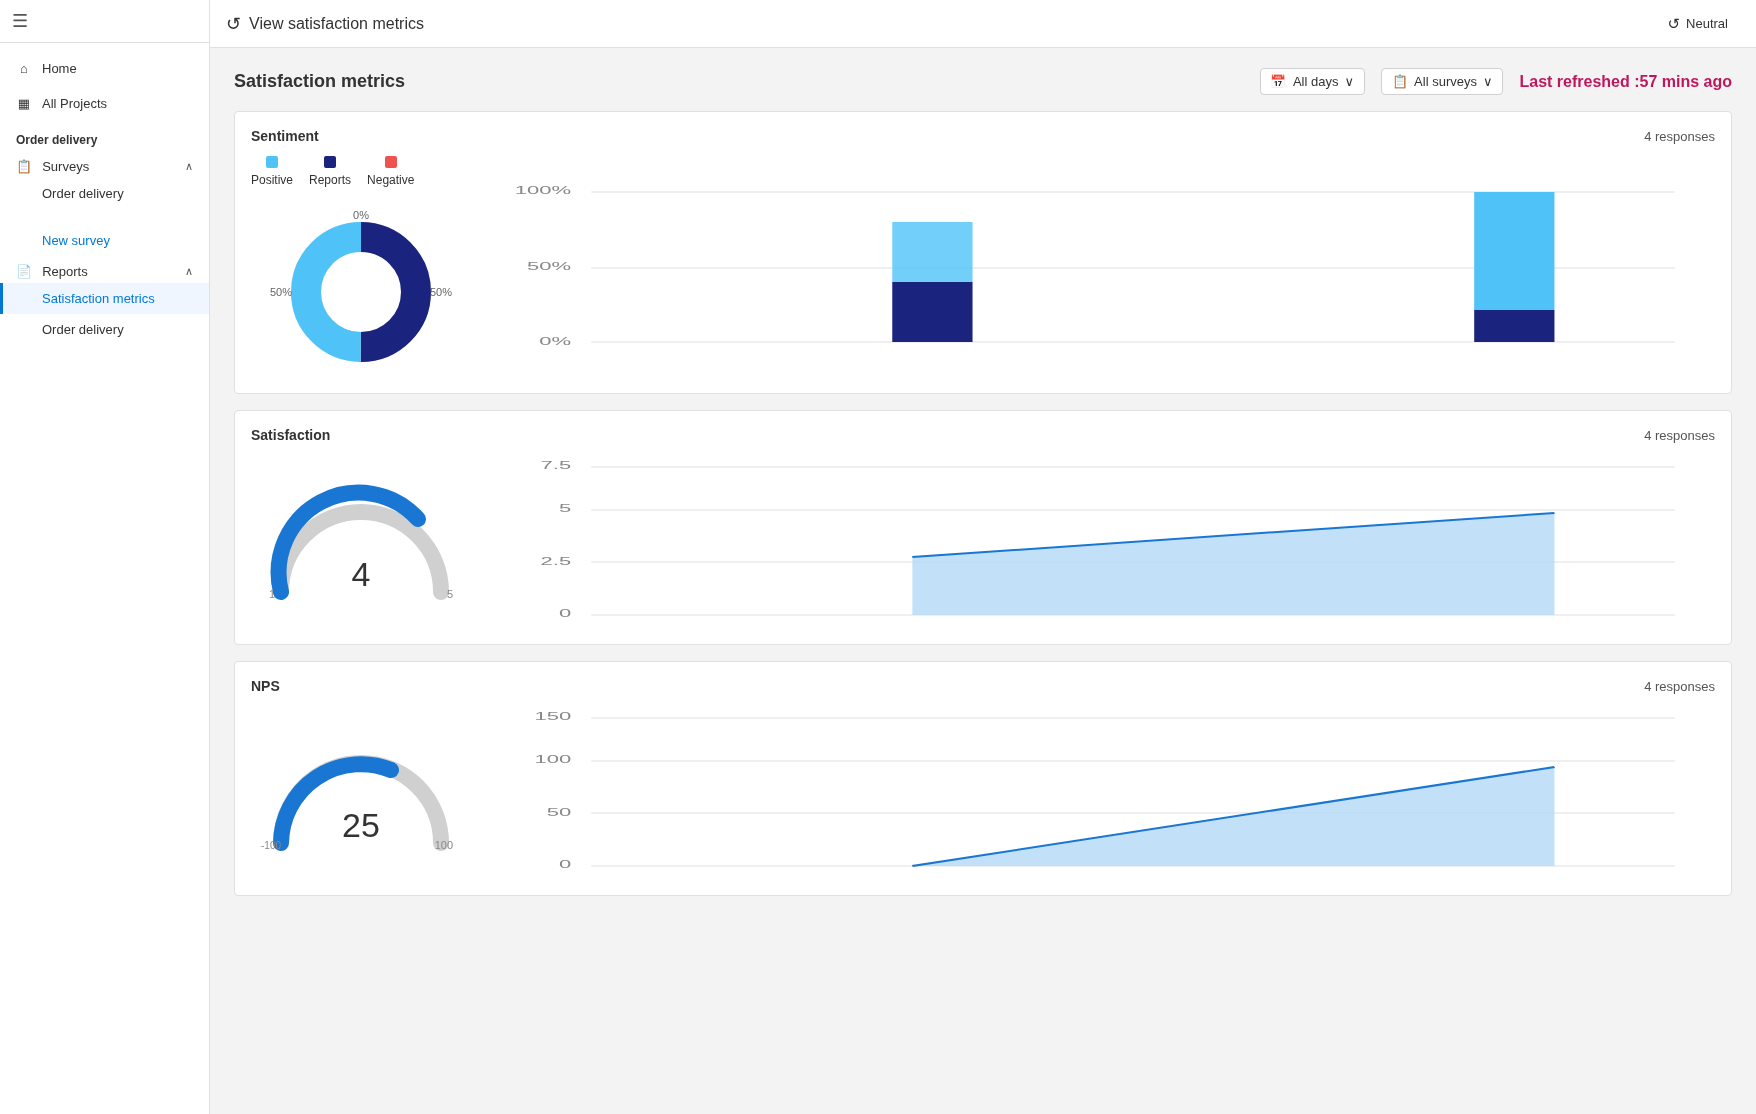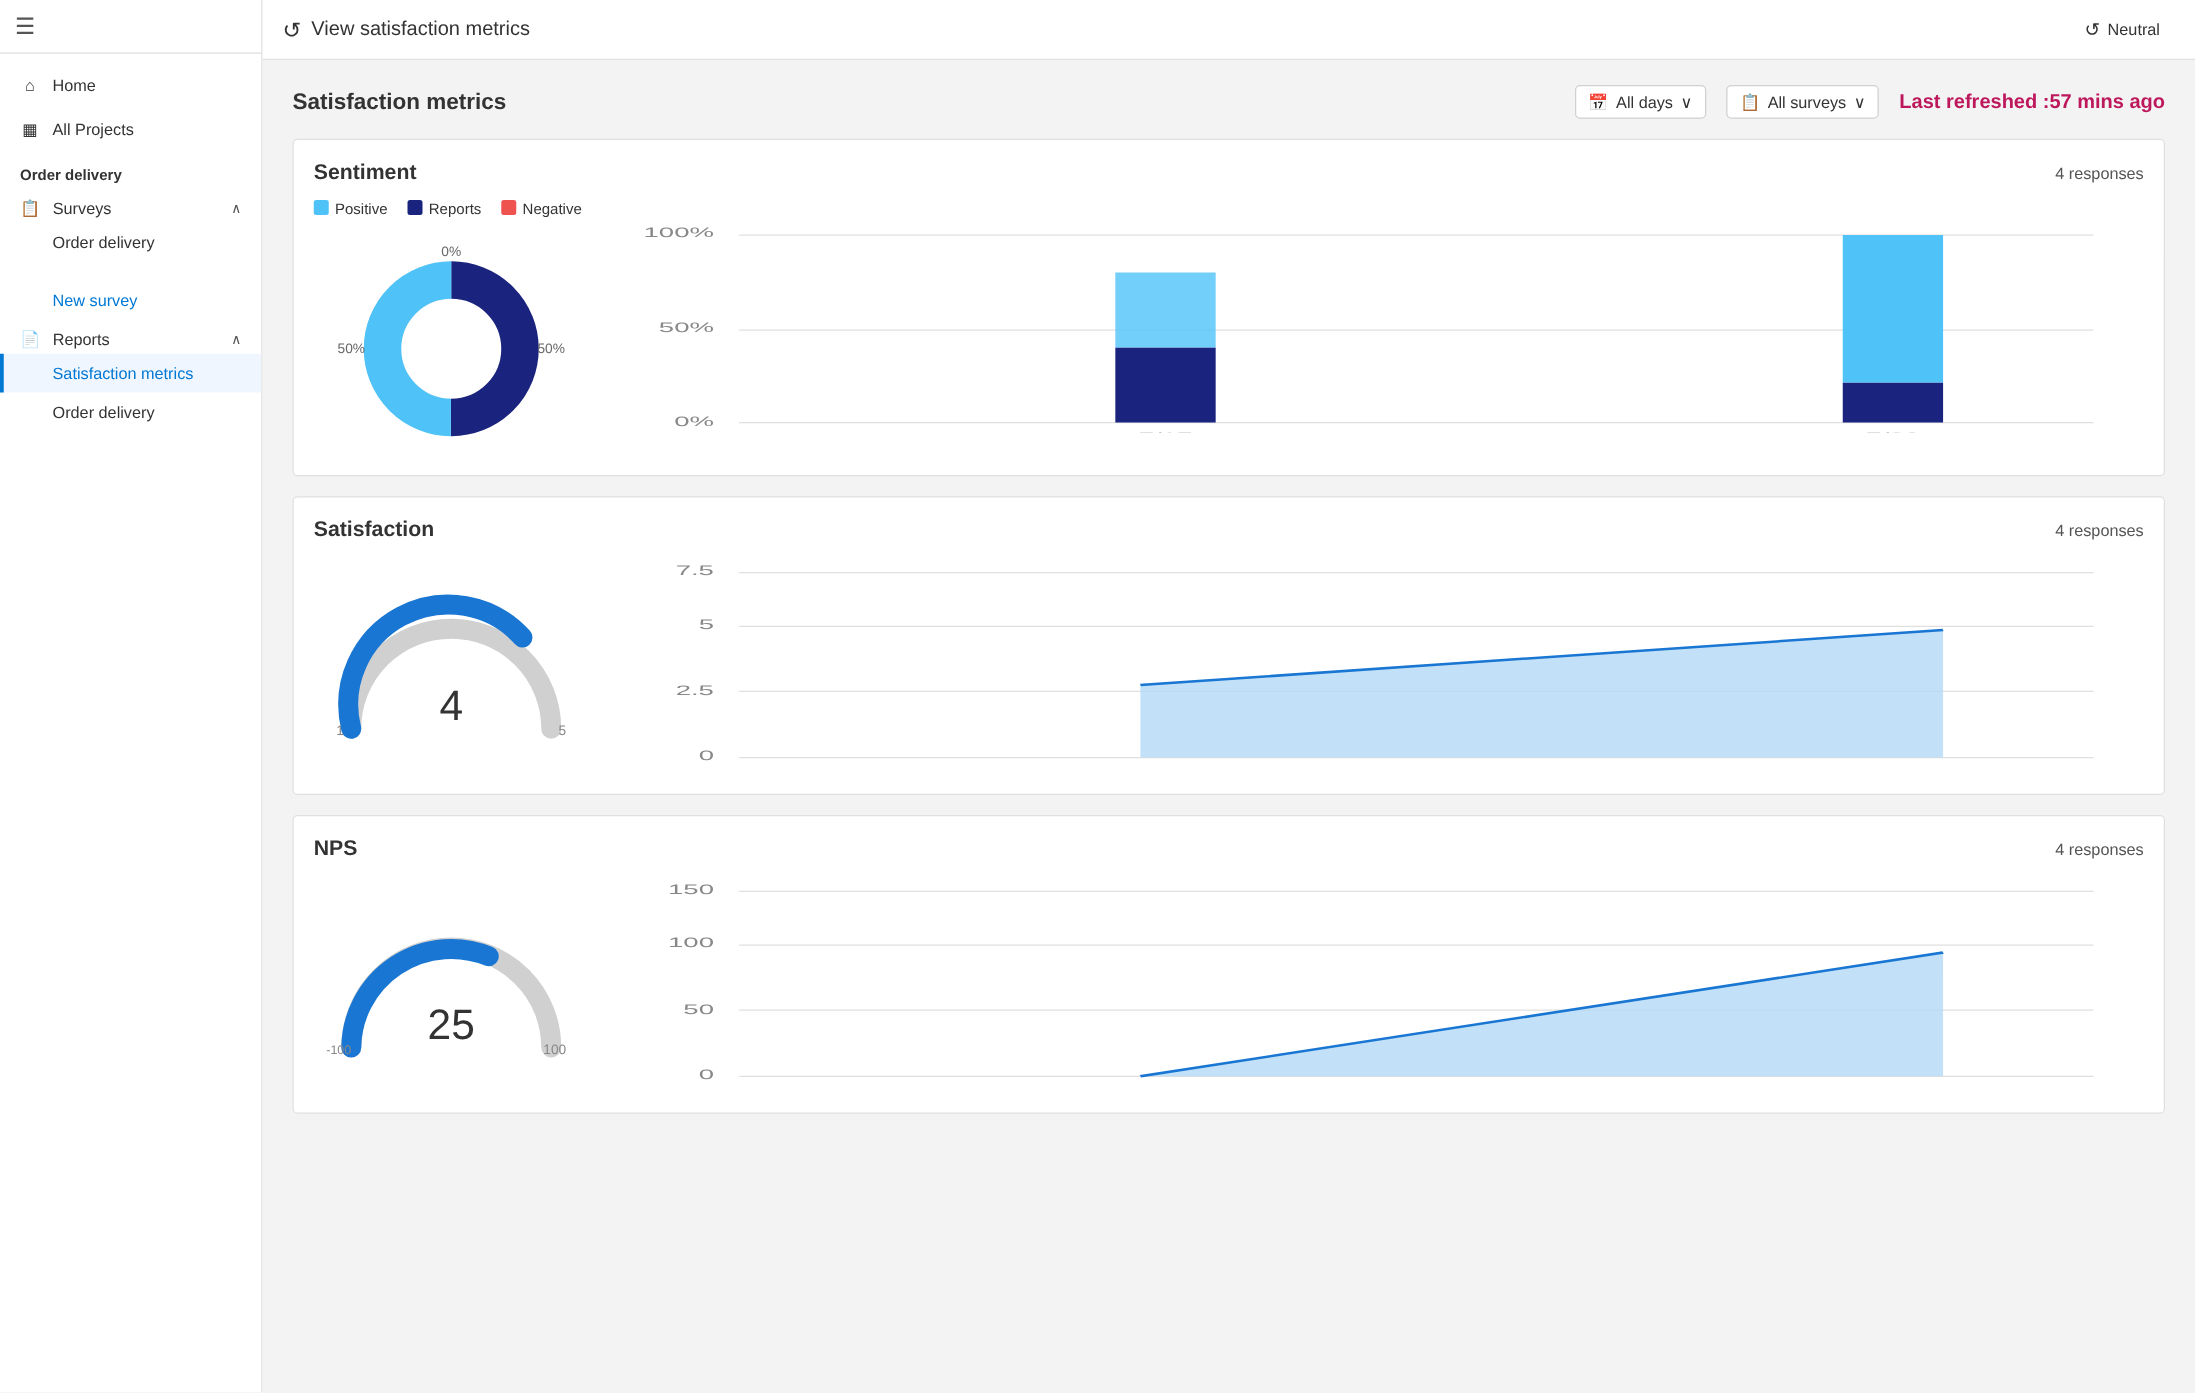--- a/index.html
+++ b/index.html
@@ -32,29 +32,29 @@
     
     .page-header { display: flex; align-items: center; justify-content: space-between; margin-bottom: 16px; }
     .page-title { font-size: 18px; font-weight: 600; }
     .header-controls { display: flex; align-items: center; gap: 16px; }
     .filter-control { display: flex; align-items: center; gap: 6px; border: 1px solid #d0d0d0; border-radius: 4px; padding: 5px 10px; background: #fff; cursor: pointer; font-size: 13px; }
     .last-refreshed { font-size: 16px; color: #be185d; font-weight: 700; }
 
     
     .card { background: #fff; border: 1px solid #e0e0e0; border-radius: 4px; padding: 16px; margin-bottom: 16px; }
     .card-header { display: flex; justify-content: space-between; align-items: center; margin-bottom: 12px; }
-    .card-title { font-size: 17px; font-weight: 600; }
+    .card-title { font-size: 14px; font-weight: 600; }
     .card-responses { font-size: 13px; color: #555; }
     .card-body { display: flex; align-items: center; gap: 40px; }
     .chart-left { display: flex; flex-direction: column; align-items: center; min-width: 220px; }
     .chart-right { flex: 1; }
 
     
     .legend { display: flex; gap: 16px; margin-bottom: 10px; align-self: flex-start; }
-    .legend-item { display: flex; gap: 5px; font-size: 12px; }
+    .legend-item { display: flex; align-items: center; gap: 5px; font-size: 12px; flex-direction: column; }
     .legend-dot { width: 12px; height: 12px; border-radius: 2px; }
   </style>
 </head>
 <body>
 
 <div class="sidebar">
   <div class="sidebar-header">
     <span class="hamburger-icon">☰</span>
   </div>
   <div class="sidebar-nav">

